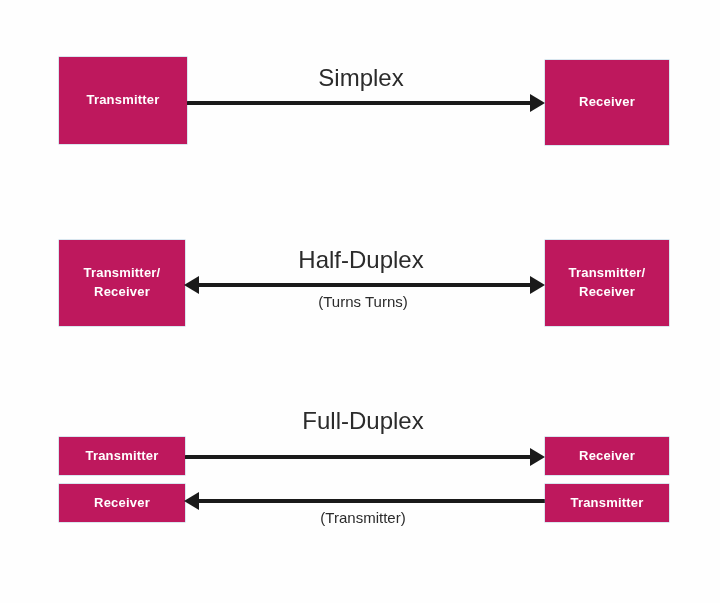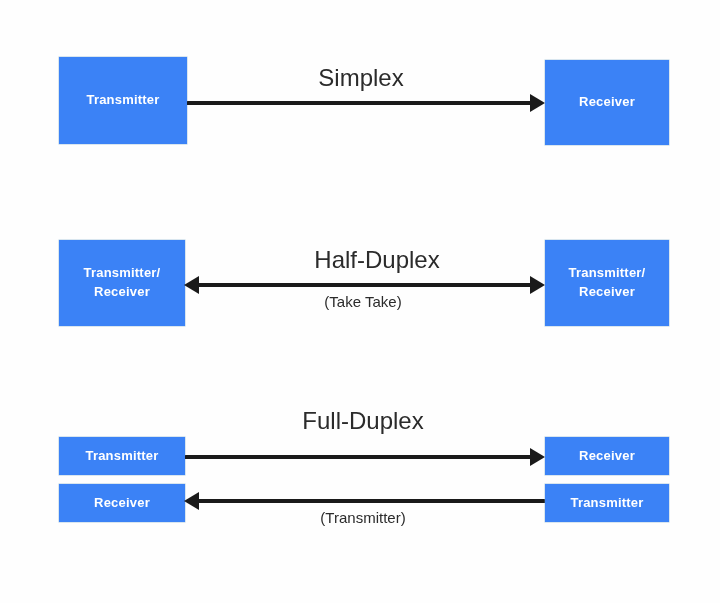--- a/index.html
+++ b/index.html
@@ -16,21 +16,21 @@
   }
   #diagram {
     position: relative;
     width: 720px;
     height: 603px;
   }
 
   
   .node {
     position: absolute;
-    background: #3b82f6;
+    background: #be185d;
     box-sizing: border-box;
     display: flex;
     flex-direction: column;
     align-items: center;
     justify-content: center;
     text-align: center;
     color: #ffffff;
     font-family: "Liberation Sans", sans-serif;
     font-weight: bold;
     font-size: 13px;
@@ -107,22 +107,22 @@
 
   <div class="arrow-left" style="left:184px; top:276px;"></div>
   <div class="hline" style="left:198px; top:283px; width:333px;"></div>
   <div class="arrow-right" style="left:530px; top:276px;"></div>
 
   <div class="node" style="left:545px; top:240px; width:124px; height:86px;">
     <span>Transmitter/</span>
     <span class="line2">Receiver</span>
   </div>
 
-  <div class="label-main" style="left:361px; top:246px;margin-left:16px;">Half-Duplex</div>
-  <div class="label-sub" style="left:363px; top:293px;">(Take Take)</div>
+  <div class="label-main" style="left:361px; top:246px;">Half-Duplex</div>
+  <div class="label-sub" style="left:363px; top:293px;">(Turns Turns)</div>
 
   <div class="node" style="left:59px; top:437px; width:126px; height:38px;">
     <span>Transmitter</span>
   </div>
   <div class="node" style="left:59px; top:484px; width:126px; height:38px;">
     <span>Receiver</span>
   </div>
 
   <div class="hline" style="left:185px; top:455px; width:346px;"></div>
   <div class="arrow-right" style="left:530px; top:448px;"></div>

